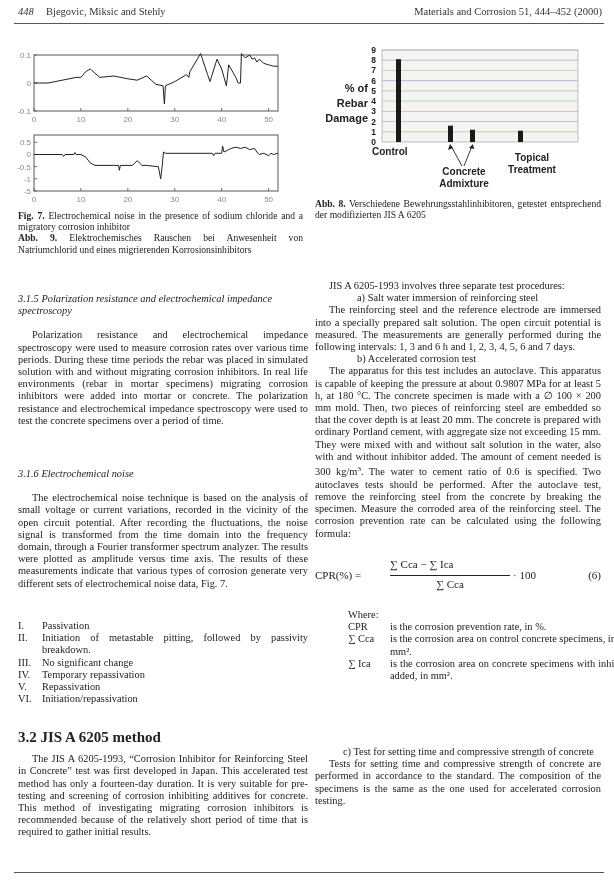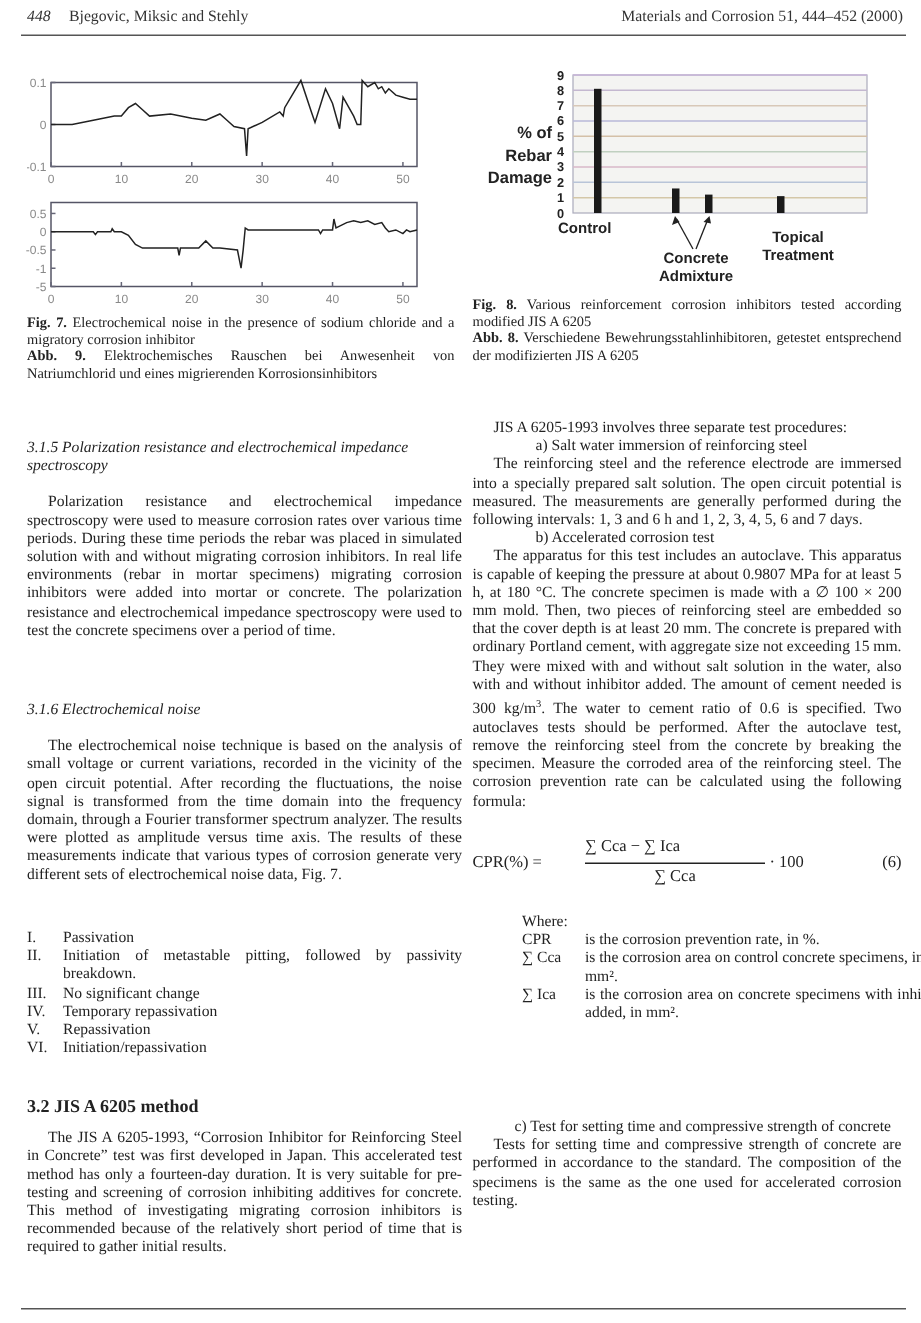--- a/index.html
+++ b/index.html
@@ -122,21 +122,20 @@
     <text x="214" y="117" font-size="10" fill="#222" font-weight="bold" text-anchor="middle">Topical</text>
     <text x="214" y="129" font-size="10" fill="#222" font-weight="bold" text-anchor="middle">Treatment</text>
   </svg>
 
 <div class="col colL cap" style="top:210px;width:285px;">
   <p><span class="b">Fig. 7.</span> <span>Electrochemical noise in the presence of sodium chloride and a migratory corrosion inhibitor</span></p>
   <p><span class="b">Abb. 9.</span> <span>Elektrochemisches Rauschen bei Anwesenheit von Natriumchlorid und eines migrierenden Korrosionsinhibitors</span></p>
 </div>
 
 <div class="col colR cap" style="top:198px;">
-  <p><span class="b">Fig. 8.</span> <span>Various reinforcement corrosion inhibitors tested according modified JIS A 6205</span></p>
   <p><span class="b">Abb. 8.</span> <span>Verschiedene Bewehrungsstahlinhibitoren, getestet entsprechend der modifizierten JIS A 6205</span></p>
 </div>
 
 <div class="col colL" style="top:293px;">
   <p class="sec" style="text-align:left">3.1.5 Polarization resistance and electrochemical impedance spectroscopy</p>
   <p class="ind" style="margin-top:12px">Polarization resistance and electrochemical impedance spectroscopy were used to measure corrosion rates over various time periods. During these time periods the rebar was placed in simulated solution with and without migrating corrosion inhibitors. In real life environments (rebar in mortar specimens) migrating corrosion inhibitors were added into mortar or concrete. The polarization resistance and electrochemical impedance spectroscopy were used to test the concrete specimens over a period of time.</p>
 </div>
 
 <div class="col colL" style="top:468px;">
   <p class="sec">3.1.6 Electrochemical noise</p>
@@ -164,21 +163,21 @@
       <span class="n">V.</span>
       <span>Repassivation</span>
     </div>
   <div>
       <span class="n">VI.</span>
       <span>Initiation/repassivation</span>
     </div>
 </div>
 
 <div class="col colL" style="top:731px;">
-  <p class="b" style="font-size:12px">3.2  JIS A 6205 method</p>
+  <p class="b" style="font-size:15px">3.2  JIS A 6205 method</p>
   <p class="ind" style="margin-top:10px">The JIS A 6205-1993, “Corrosion Inhibitor for Reinforcing Steel in Concrete” test was first developed in Japan. This accelerated test method has only a fourteen-day duration. It is very suitable for pre-testing and screening of corrosion inhibiting additives for concrete. This method of investigating migrating corrosion inhibitors is recommended because of the relatively short period of time that is required to gather initial results.</p>
 </div>
 
 <div class="col colR" style="top:280px;">
   <p class="ind">JIS A 6205-1993 involves three separate test procedures:</p>
   <p class="ind it">a) Salt water immersion of reinforcing steel</p>
   <p class="ind">The reinforcing steel and the reference electrode are immersed into a specially prepared salt solution. The open circuit potential is measured. The measurements are generally performed during the following intervals: 1, 3 and 6 h and 1, 2, 3, 4, 5, 6 and 7 days.</p>
   <p class="ind it">b) Accelerated corrosion test</p>
   <p class="ind"><span>The apparatus for this test includes an autoclave. This apparatus is capable of keeping the pressure at about 0.9807 MPa for at least 5 h, at 180 °C. The concrete specimen is made with a ∅ 100 × 200 mm mold. Then, two pieces of reinforcing steel are embedded so that the cover depth is at least 20 mm. The concrete is prepared with ordinary Portland cement, with aggregate size not exceeding 15 mm. They were mixed with and without salt solution in the water, also with and without inhibitor added. The amount of cement needed is 300 kg/m</span><sup style="font-size:7px">3</sup><span>. The water to cement ratio of 0.6 is specified. Two autoclaves tests should be performed. After the autoclave test, remove the reinforcing steel from the concrete by breaking the specimen. Measure the corroded area of the reinforcing steel. The corrosion prevention rate can be calculated using the following formula:</span></p>
 </div>

